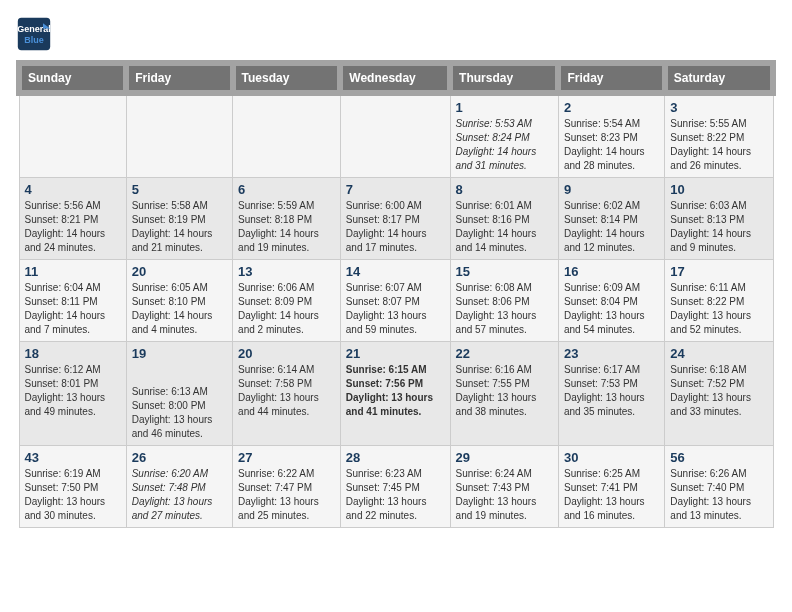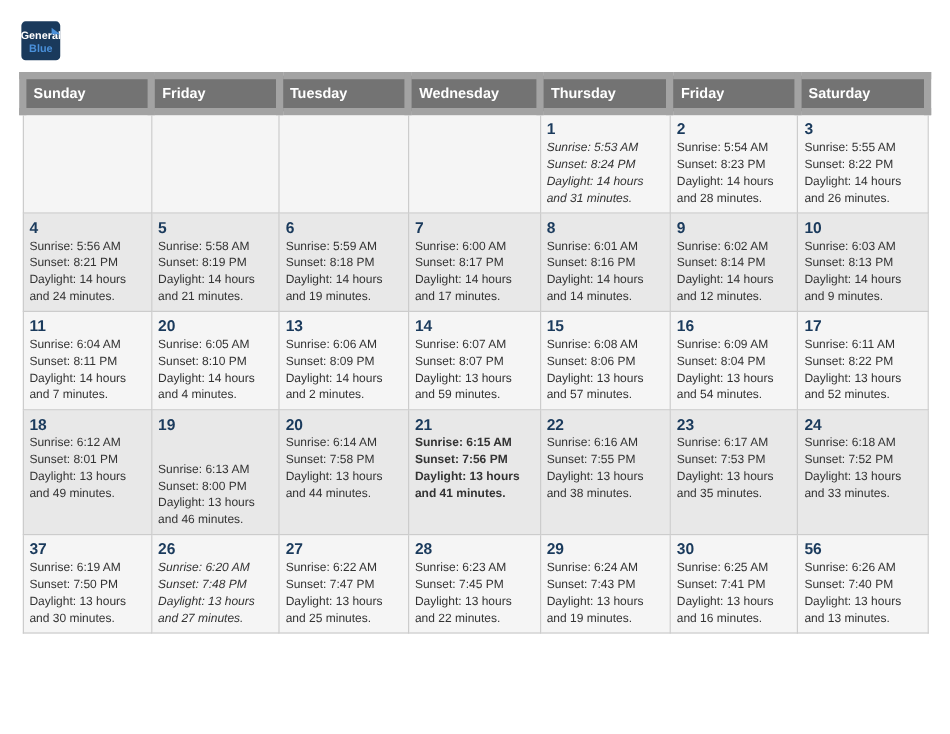--- a/index.html
+++ b/index.html
@@ -285,21 +285,21 @@
         <td>
           <div class="day-number">24</div>
           <div class="day-info" style="white-space: pre-line;">Sunrise: 6:18 AM
 Sunset: 7:52 PM
 Daylight: 13 hours
 and 33 minutes.</div>
         </td>
       </tr>
       <tr>
         <td>
-          <div class="day-number">37</div>
+          <div class="day-number">43</div>
           <div class="day-info" style="white-space: pre-line;">Sunrise: 6:19 AM
 Sunset: 7:50 PM
 Daylight: 13 hours
 and 30 minutes.</div>
         </td>
         <td>
           <div class="day-number">26</div>
           <div class="day-info" style="white-space: pre-line; font-style: italic;">Sunrise: 6:20 AM
 Sunset: 7:48 PM
 Daylight: 13 hours

